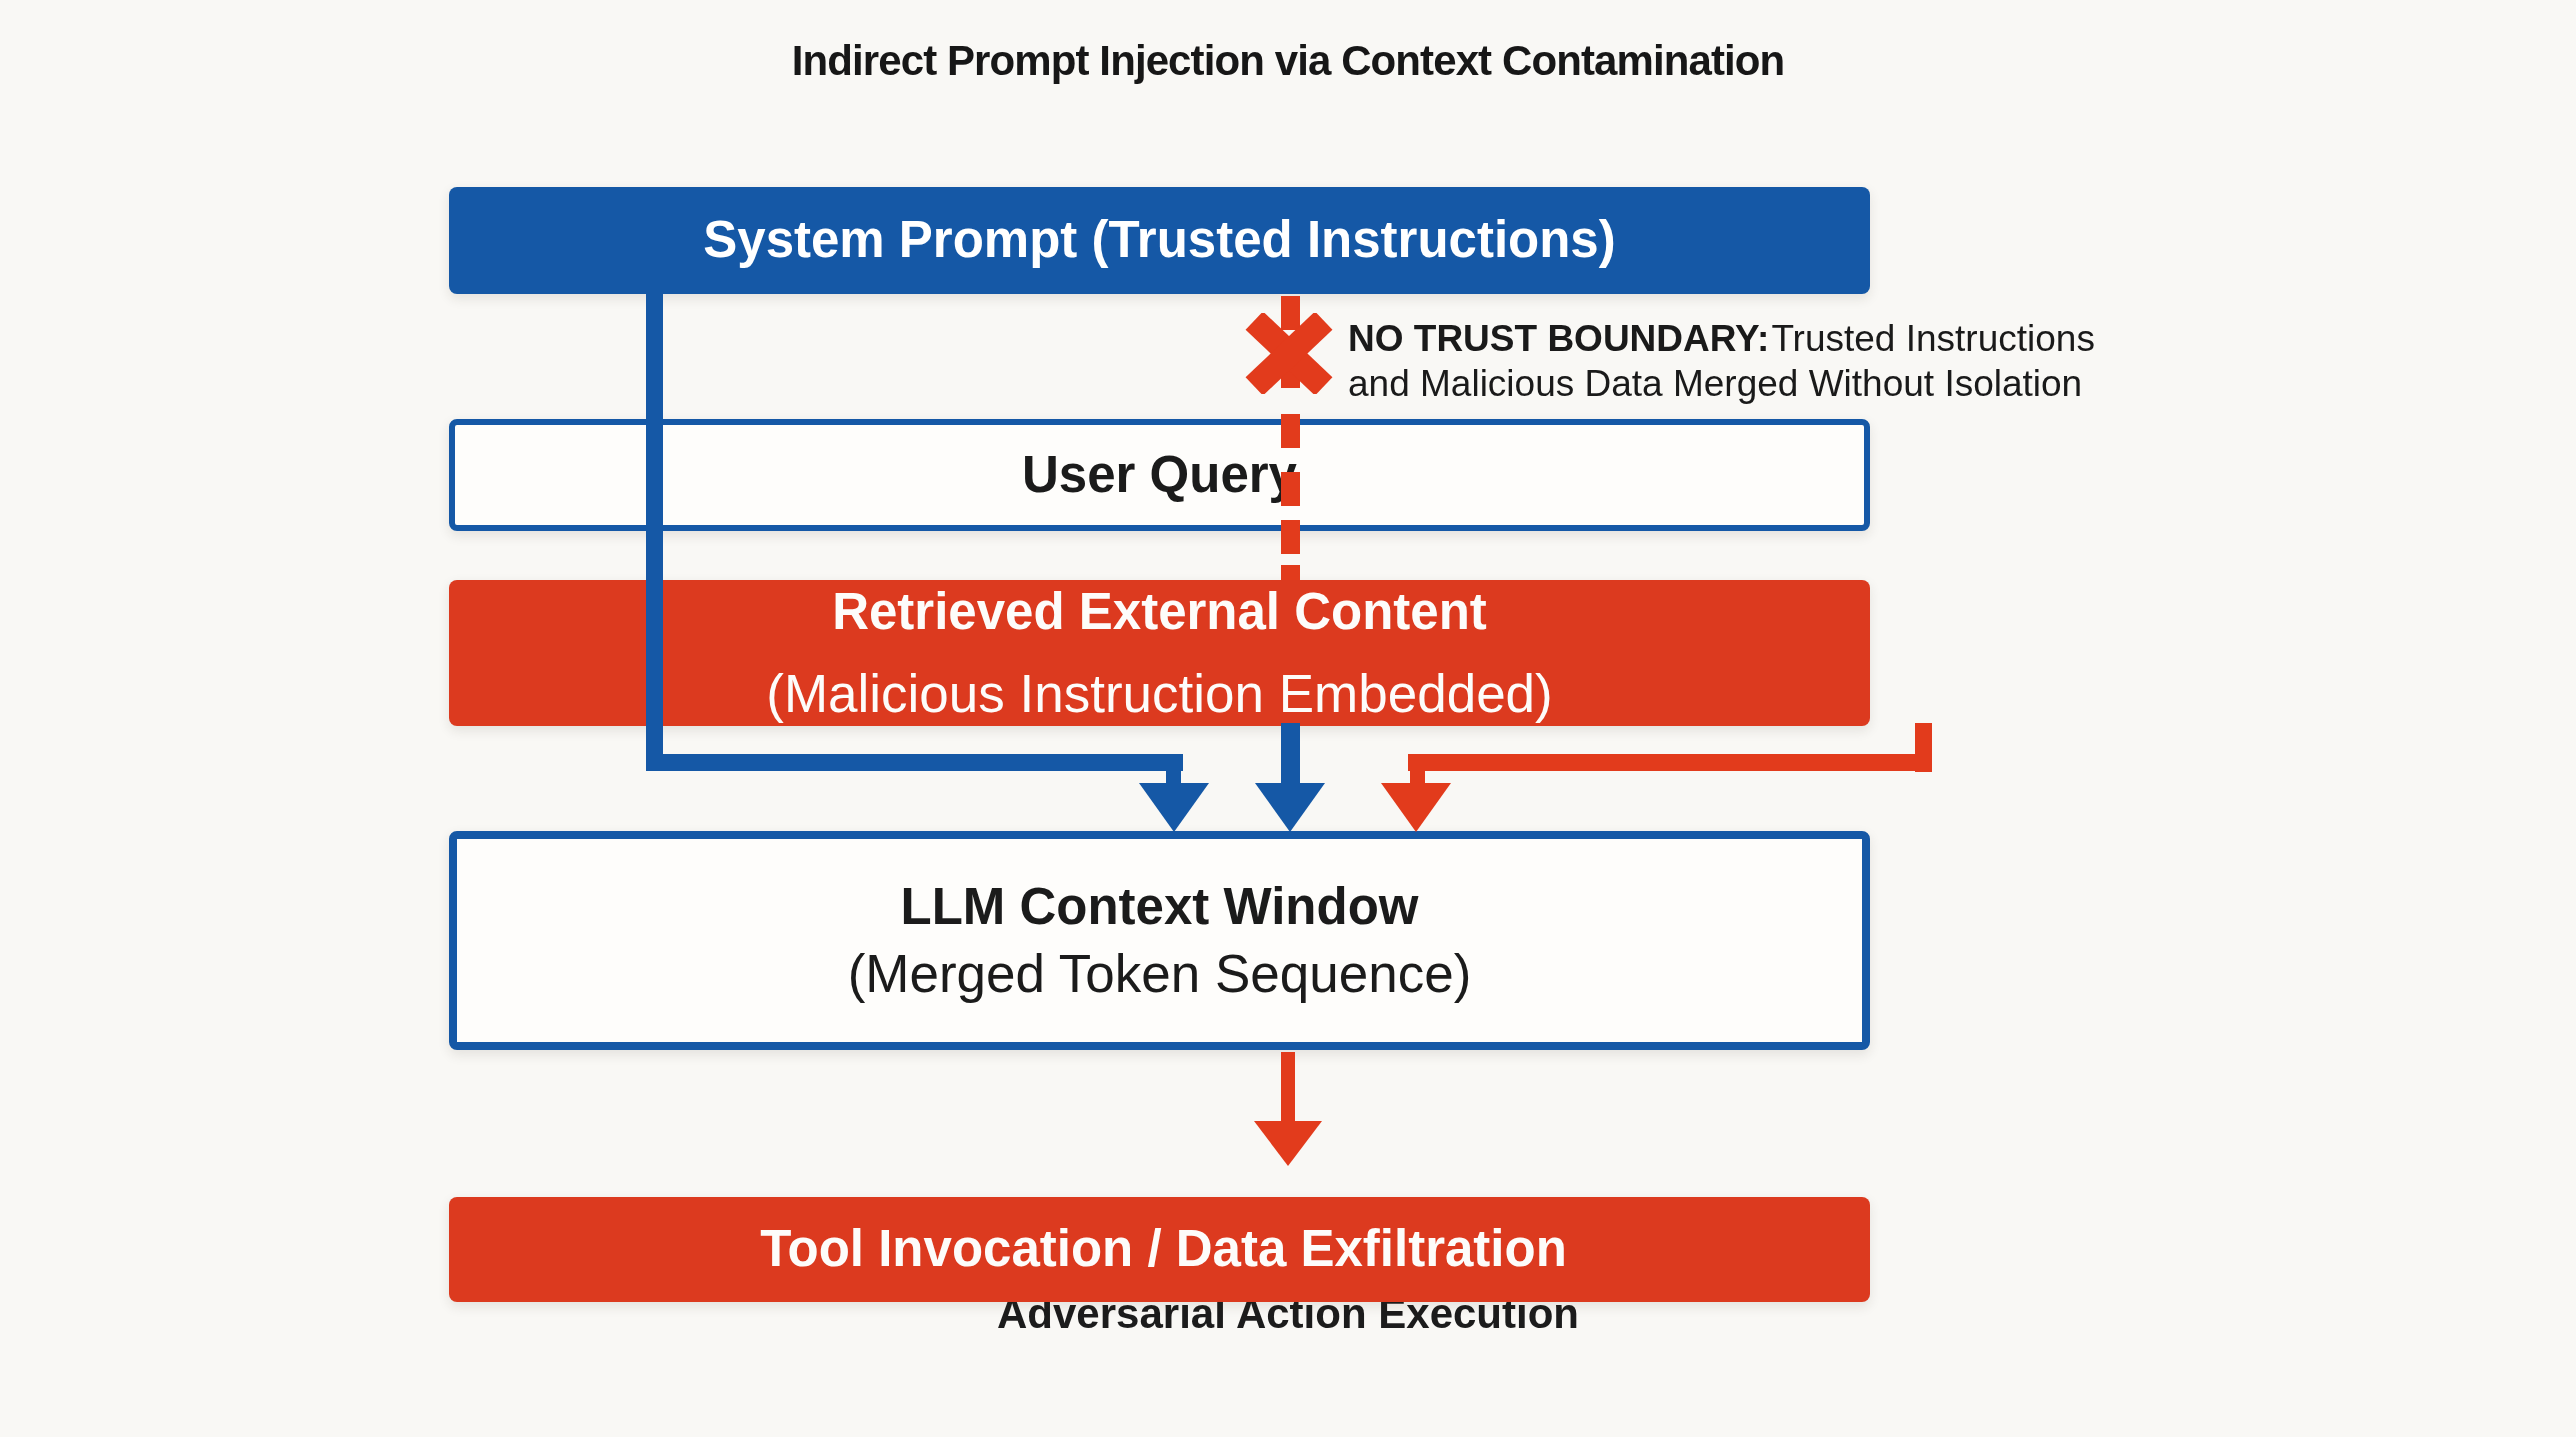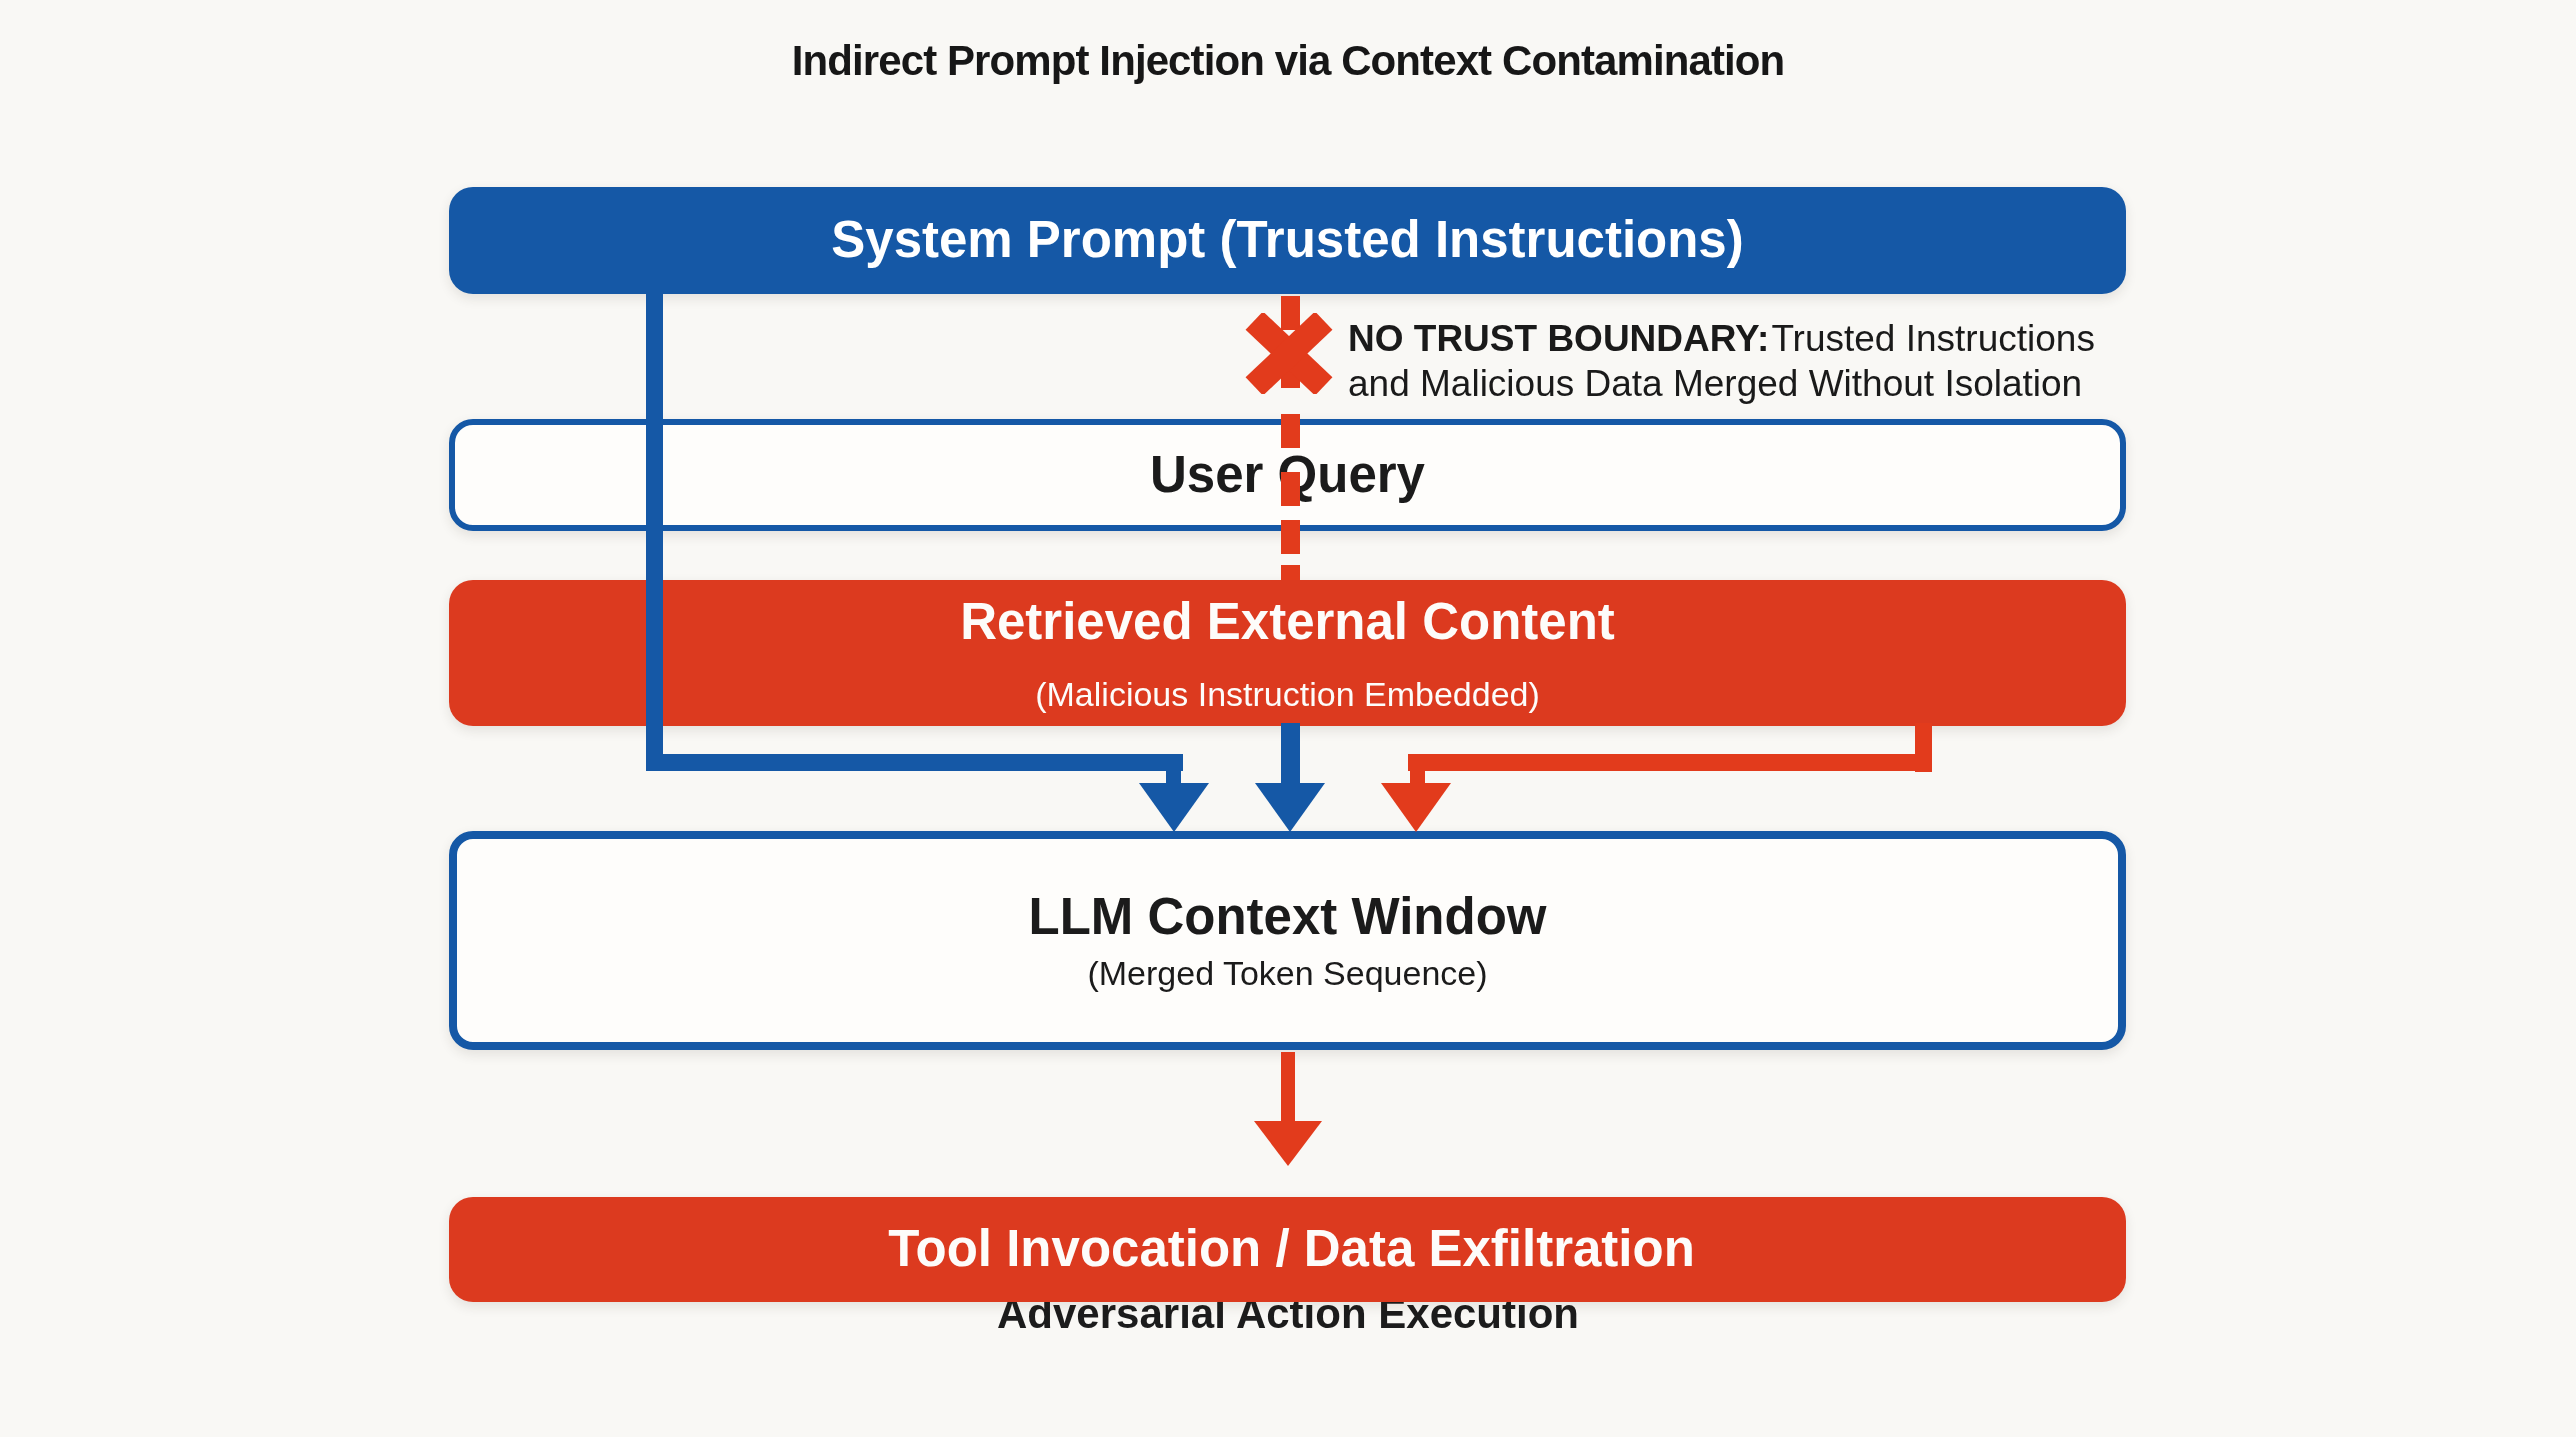--- a/index.html
+++ b/index.html
@@ -20,28 +20,28 @@
   .canvas{position:absolute;inset:0;}
 
   .title{
     position:absolute;top:37px;left:0;width:2576px;
     text-align:center;
     font-size:42px;font-weight:bold;letter-spacing:-0.9px;
     color:var(--text-dark);
   }
 
   .box{
-    position:absolute;left:449px;width:1677px;
-    box-sizing:border-box;border-radius:24px;
+    position:absolute;left:449px;width:1421px;
+    box-sizing:border-box;border-radius:8px;
     display:flex;flex-direction:column;align-items:center;justify-content:center;
     z-index:1;text-align:center;
     box-shadow:0 4.7px 11.2px rgba(50,40,30,0.10);
   }
   .box .main{font-size:51px;font-weight:bold;line-height:1.15;}
-  .box .sub{font-size:34px;font-weight:normal;margin-top:8px;line-height:1.1;}
+  .box .sub{font-size:53px;font-weight:normal;margin-top:8px;line-height:1.1;}
 
   .box-blue{background:var(--blue);color:#ffffff;}
   .box-red{background:var(--red);color:#fdfcfa;}
   .box-outline{background:var(--box-white);color:#1b1b1b;}
 
   #system-prompt{top:187px;height:107px;}
   #user-query{top:419px;height:112px;border:6.6px solid var(--blue);}
   #retrieved-content{top:580px;height:146px;gap:16px;}
   #llm-context{top:831px;height:219px;border:8.4px solid var(--blue);justify-content:center;}
   #tool-invocation{top:1197px;height:105px;padding-left:8px;}

